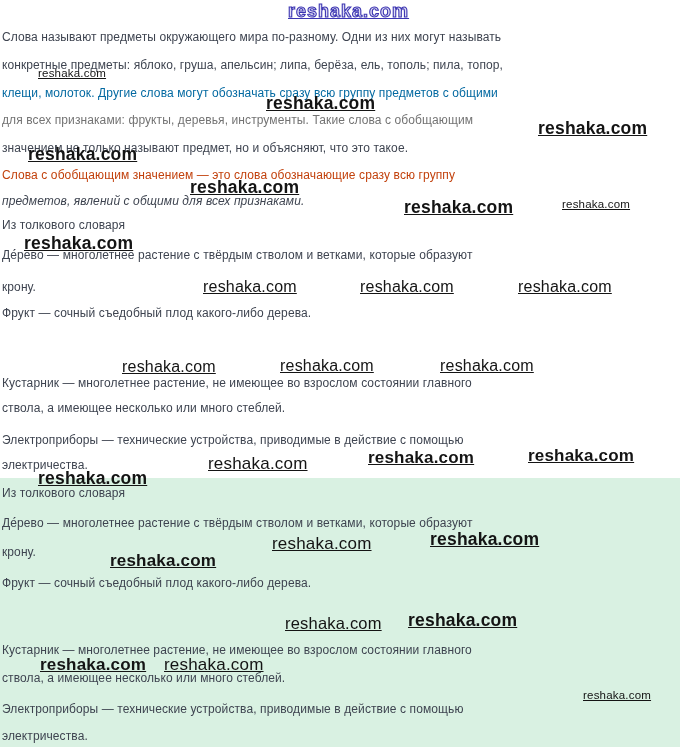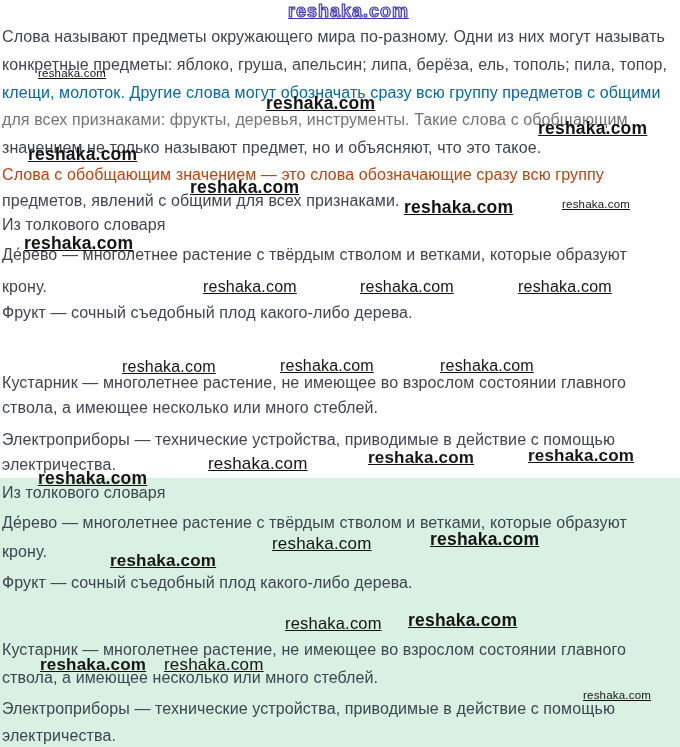--- a/index.html
+++ b/index.html
@@ -9,21 +9,21 @@
     background:#ffffff;
     overflow:hidden;
     font-family:"Liberation Sans","DejaVu Sans",sans-serif;
   }
   #green-block{
     position:absolute;left:0;width:680px;bottom:0;
     z-index:0;
   }
   .text-line{
     position:absolute;left:2px;
-    font-size:16px;line-height:20px;
+    font-size:12px;line-height:20px;
     letter-spacing:0.1px;
     white-space:nowrap;
     z-index:1;
   }
   .watermark{
     position:absolute;
     color:#141414;
     white-space:nowrap;
     z-index:2;
     letter-spacing:0.2px;
@@ -40,21 +40,21 @@
 
 <div id="page" style="background: rgb(255, 255, 255);">
   <div id="green-block" style="top: 478px; height: 269px; background: rgb(217, 241, 226);"></div>
   <div id="white-lines">
       <div class="text-line" style="top: 27px; color: rgb(62, 68, 80);">Слова называют предметы окружающего мира по-разному. Одни из них могут называть</div>
       <div class="text-line" style="top: 55px; color: rgb(62, 68, 80);">конкретные предметы: яблоко, груша, апельсин; липа, берёза, ель, тополь; пила, топор,</div>
       <div class="text-line" style="top: 83px; color: #0369a1;">клещи, молоток. Другие слова могут обозначать сразу всю группу предметов с общими</div>
       <div class="text-line" style="top: 110px; color: #737373;">для всех признаками: фрукты, деревья, инструменты. Такие слова с обобщающим</div>
       <div class="text-line" style="top: 138px; color: rgb(62, 68, 80);">значением не только называют предмет, но и объясняют, что это такое.</div>
       <div class="text-line" style="top: 165px; color: #c2410c;">Слова с обобщающим значением — это слова обозначающие сразу всю группу</div>
-      <div class="text-line" style="top: 191px; color: rgb(62, 68, 80);">предметов, явлений с общими для всех признаками.</div>
+      <div class="text-line" style="top: 191px; color: rgb(62, 68, 80); font-style: italic;">предметов, явлений с общими для всех признаками.</div>
       <div class="text-line" style="top: 215px; color: rgb(62, 68, 80);">Из толкового словаря</div>
       <div class="text-line" style="top: 245px; color: rgb(62, 68, 80);">Де́рево — многолетнее растение с твёрдым стволом и ветками, которые образуют</div>
       <div class="text-line" style="top: 277px; color: rgb(62, 68, 80);">крону.</div>
       <div class="text-line" style="top: 303px; color: rgb(62, 68, 80);">Фрукт — сочный съедобный плод какого-либо дерева.</div>
       <div class="text-line" style="top: 373px; color: rgb(62, 68, 80);">Кустарник — многолетнее растение, не имеющее во взрослом состоянии главного</div>
       <div class="text-line" style="top: 398px; color: rgb(62, 68, 80);">ствола, а имеющее несколько или много стеблей.</div>
       <div class="text-line" style="top: 430px; color: rgb(62, 68, 80);">Электроприборы — технические устройства, приводимые в действие с помощью</div>
       <div class="text-line" style="top: 455px; color: rgb(62, 68, 80);">электричества.</div>
     </div>
   <div id="green-lines">

